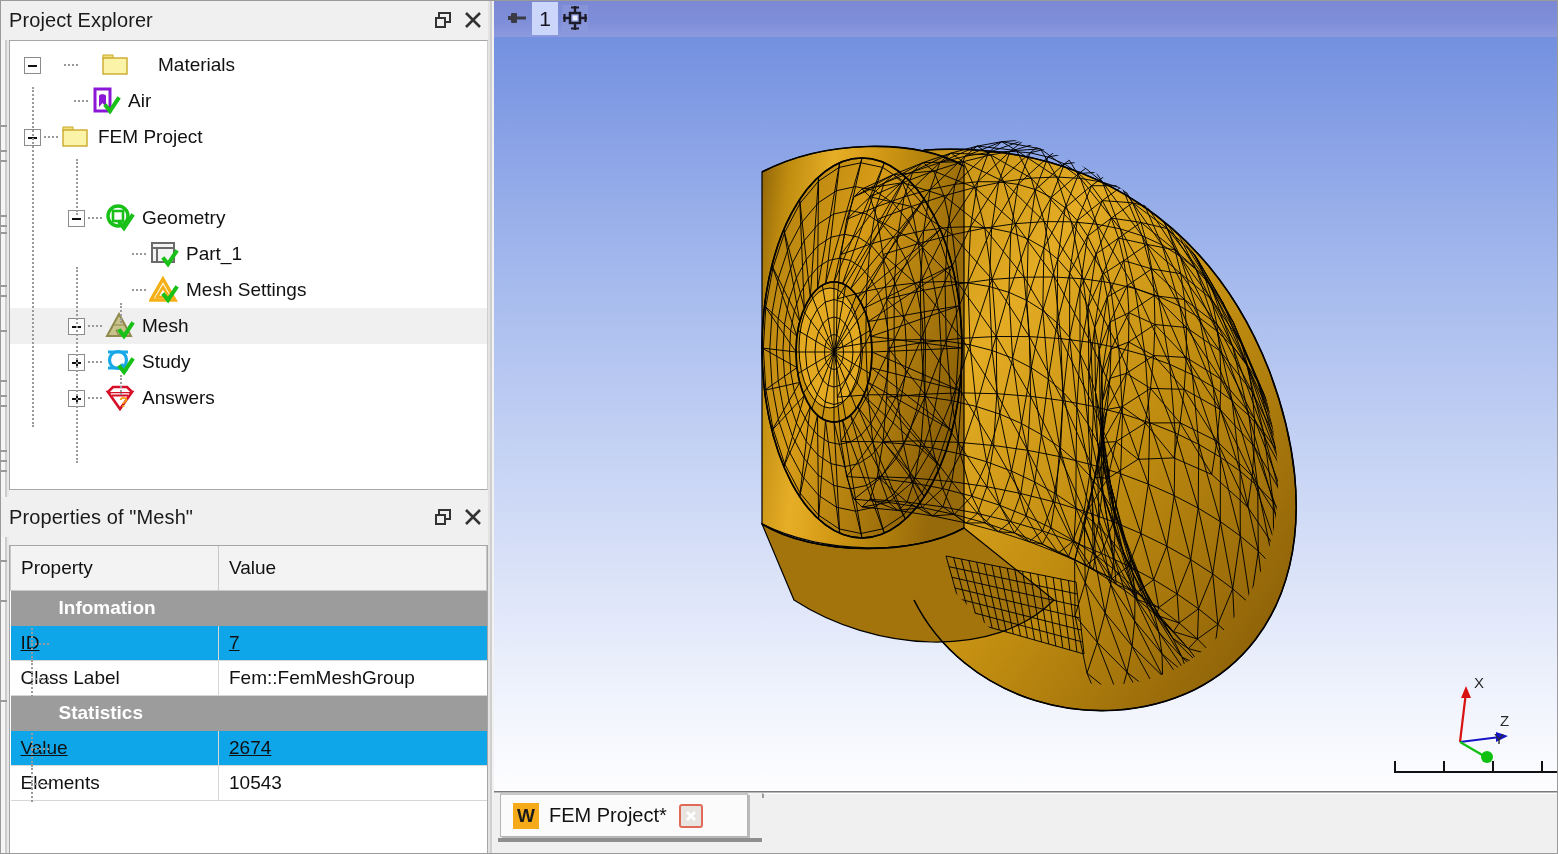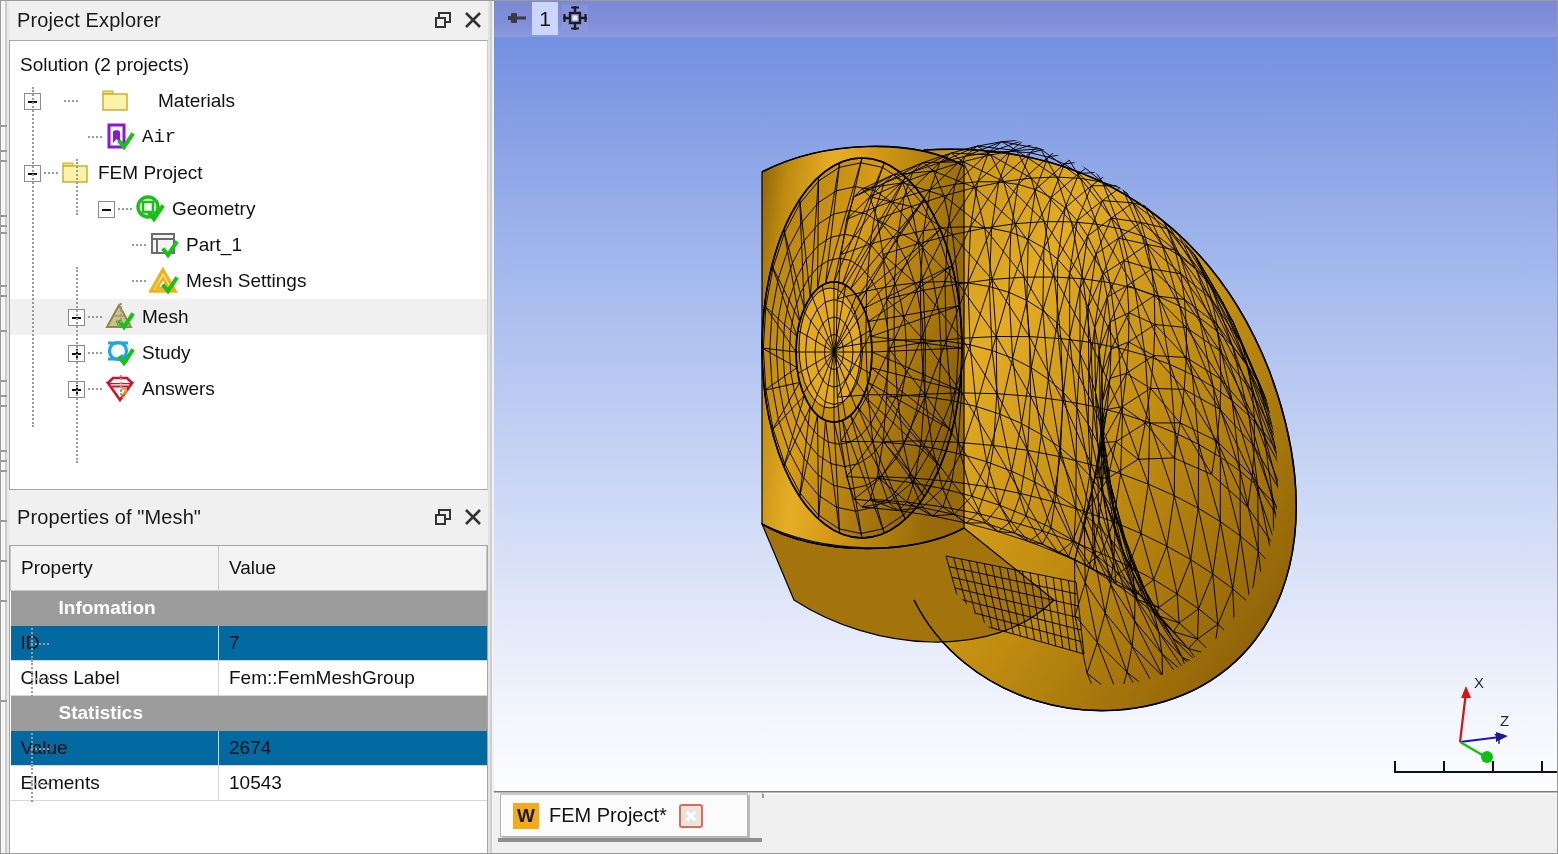--- a/index.html
+++ b/index.html
@@ -25,21 +25,21 @@
   
   .edge-strip {
     position: absolute; left: 0; top: 0; width: 9px; height: 854px;
     background: linear-gradient(to right,#bfbfbf 0 1px,#f5f5f5 1px 5px,#cdcdcd 5px 7px,#e8e8e8 7px 9px);
   }
   .edge-ticks { position:absolute; left:1px; width:6px; }
   .edge-tick { position:absolute; left:0; width:6px; height:2px; background:#9a9a9a; }
 
   
   .panel-title {
-    position: absolute; left: 9px; right: 4px;
+    position: absolute; left: 1px; right: 4px;
     height: 40px;
     background: #f0f0f0;
     display: flex; align-items: center;
   }
   .panel-title .ttl {
     font-size: 20px; color: #1a1a1a;
     padding-left: 8px; letter-spacing: .1px;
     white-space: nowrap;
   }
   .panel-title .spacer { flex: 1; }
@@ -127,21 +127,21 @@
     border-bottom: 1px solid #d7d7d7;
     padding: 6px 0 6px 10px;
     height: 26px;
     color: #111;
   }
   tr.group td {
     background: #9c9c9c; color: #ffffff; font-weight: bold;
     padding-left: 48px;
     border-bottom: 1px solid #9c9c9c;
   }
-  tr.alt td { background: #0369a1; }
+  tr.alt td { background: #0ea5e9; text-decoration: underline; }
   td.pname { position: relative; padding-left: 48px; border-right: 1px solid #d7d7d7; }
   td.pname .tdot {
     position:absolute; left: 20px; top: 50%; width: 18px; height:1px;
     border-top: 2px dotted #9a9a9a;
   }
   td.pname .tvert {
     position:absolute; left: 20px; top: -2px; bottom: -2px; width: 0;
     border-left: 2px dotted #9a9a9a;
   }
 
@@ -283,35 +283,32 @@
       </span>
       <span class="title-btn" title="Close">
         <svg width="20" height="20" viewBox="0 0 20 20">
           <path d="M3 3 L17 17 M17 3 L3 17" stroke="#333" stroke-width="2.6" fill="none"></path>
         </svg>
       </span>
     </div>
 
     <div id="tree-panel">
       <div class="tree-root" id="tree-root">
-          <div class="tnode" style="padding-left: 10px;">
-            <span class="label">Solution (2 projects)</span>
-          </div>
           <div class="tnode" style="padding-left: 14px; gap: 20px;">
             <span class="expander "></span>
             <span class="dashline"></span>
             <span class="ico">
               <svg xmlns="http://www.w3.org/2000/svg" width="30" height="30" viewBox="0 0 30 30">
                 <rect x="2" y="5" width="10" height="4" fill="#f3e07a" stroke="#c9a92b" stroke-width="1"></rect>
                 <rect x="2" y="8" width="24" height="16" fill="#fbf3a8" stroke="#c9a92b" stroke-width="1.4"></rect>
               </svg>
             </span>
             <span class="label">Materials</span>
           </div>
-          <div class="tnode" style="padding-left: 58px; font-family: Liberation Mono, monospace;">
+          <div class="tnode" style="padding-left: 44px;">
             <span style="display:inline-block;width:17px;flex:0 0 auto"></span>
             <span class="dashline"></span>
             <span class="ico">
               <svg xmlns="http://www.w3.org/2000/svg" width="30" height="30" viewBox="0 0 30 30">
                 <rect x="4" y="3" width="15" height="22" fill="#ffffff" stroke="#8b17d6" stroke-width="3"></rect>
                 <path d="M8 21 L8 10 C8 7.5 15 7.5 15 10 L15 21 L11.5 17 Z" fill="#8b17d6"></path>
                 <path d="M15 20 L19 25 L27 13" stroke="#18c018" stroke-width="4" fill="none" stroke-linecap="square"></path>
               </svg>
             </span>
             <span class="label">Air</span>
@@ -320,21 +317,21 @@
             <span class="expander "></span>
             <span class="dashline"></span>
             <span class="ico">
               <svg xmlns="http://www.w3.org/2000/svg" width="30" height="30" viewBox="0 0 30 30">
                 <rect x="2" y="5" width="10" height="4" fill="#f3e07a" stroke="#c9a92b" stroke-width="1"></rect>
                 <rect x="2" y="8" width="24" height="16" fill="#fbf3a8" stroke="#c9a92b" stroke-width="1.4"></rect>
               </svg>
             </span>
             <span class="label bold">FEM Project</span>
           </div>
-          <div class="tnode" style="padding-left: 88px;">
+          <div class="tnode" style="padding-left: 58px; margin-top: 45px;">
             <span class="expander "></span>
             <span class="dashline"></span>
             <span class="ico">
               <svg xmlns="http://www.w3.org/2000/svg" width="30" height="30" viewBox="0 0 30 30">
                 <circle cx="13" cy="13" r="10" fill="none" stroke="#18c018" stroke-width="3.4"></circle>
                 <rect x="8" y="8" width="10" height="10" fill="none" stroke="#18c018" stroke-width="2.6"></rect>
                 <path d="M15 20 L19 25 L27 13" stroke="#18c018" stroke-width="4" fill="none" stroke-linecap="square"></path>
               </svg>
             </span>
             <span class="label">Geometry</span>

